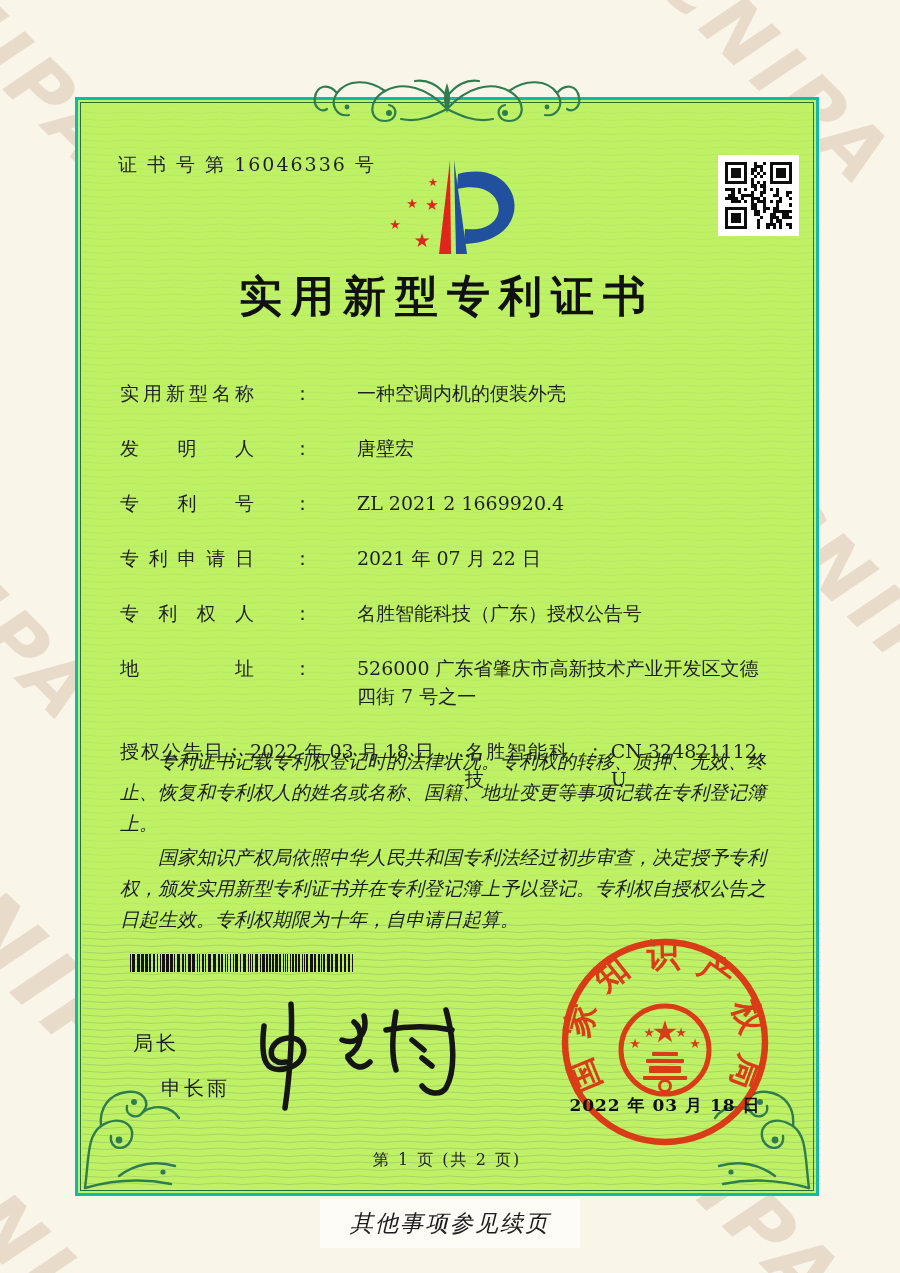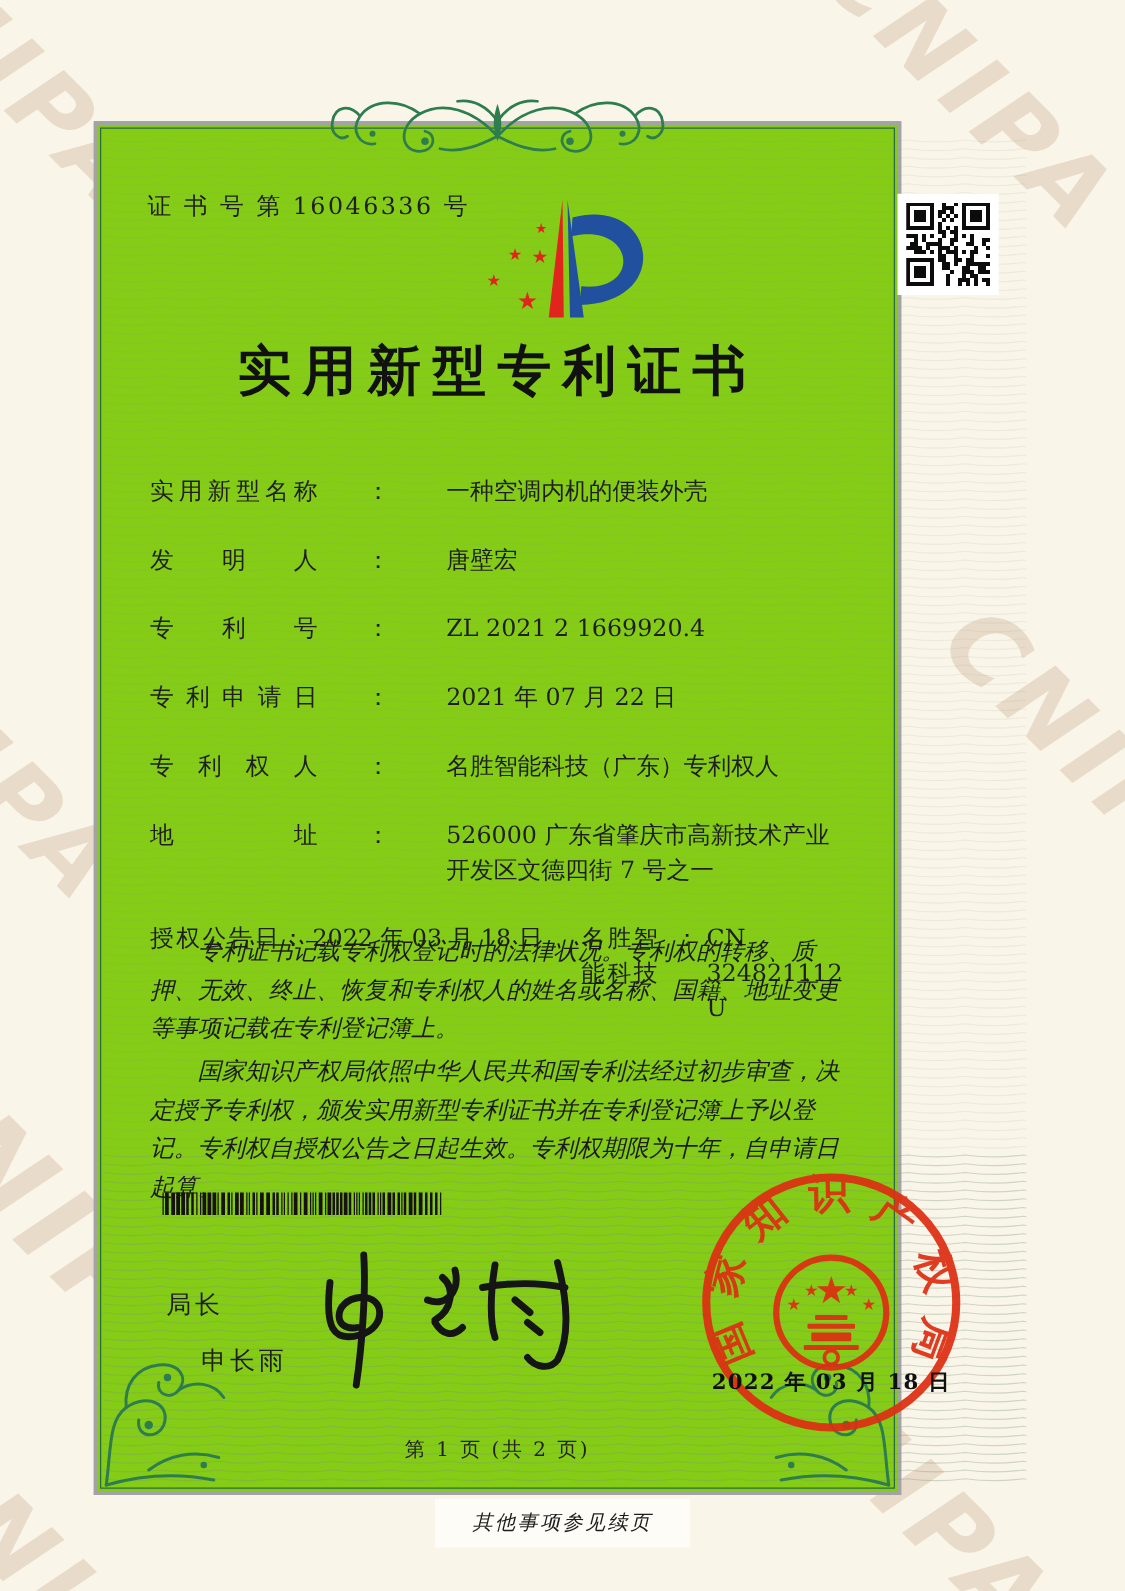--- a/index.html
+++ b/index.html
@@ -8,22 +8,22 @@
 
   
   .wm{position:absolute;font-family:"DejaVu Sans","Liberation Sans",sans-serif;
       font-weight:bold;font-style:italic;letter-spacing:7px;
       color:rgba(205,175,150,0.38);transform:rotate(45deg);transform-origin:left top;
       white-space:nowrap;pointer-events:none;}
   .wm.faint{color:rgba(200,178,150,0.20);}
   .wm.pink{color:rgba(225,170,160,0.30);}
 
   
-  .frame{position:absolute;left:75px;top:97px;width:646px;height:1099px;
-         border:3px solid #a3a3a3;background:#84cc16;box-sizing:border-box;}
+  .frame{position:absolute;left:75px;top:97px;width:744px;height:1099px;
+         border:3px solid #14b8a6;background:#bef264;box-sizing:border-box;}
   .frame-inner{position:absolute;inset:2px;border:1px solid #2a6b42;pointer-events:none;}
   .waves{position:absolute;inset:4px;width:739px;height:1085px;pointer-events:none;}
 
   .flourish-top{position:absolute;left:50%;top:-31px;transform:translateX(-50%);pointer-events:none;}
   .flourish-corner{position:absolute;bottom:1px;pointer-events:none;}
   .flourish-corner.left{left:1px;}
   .flourish-corner.right{right:1px;transform:scaleX(-1);}
 
   .cert-no{position:absolute;left:40px;top:52px;font-size:19px;letter-spacing:2px;color:#1f1f1f;}
   .logo{position:absolute;left:308px;top:48px;}
@@ -55,21 +55,21 @@
 
   .seal{position:absolute;left:477px;top:832px;width:220px;height:220px;}
   .seal svg{position:absolute;inset:0;opacity:.93;}
   .seal-date{position:absolute;left:0;top:162px;width:100%;text-align:center;
              font-size:17px;font-weight:bold;color:#101010;letter-spacing:1px;font-style:normal;}
 
   .page-footer{position:absolute;left:0;top:1050px;width:100%;text-align:center;
                font-size:16px;letter-spacing:2px;color:#222;}
 
   .cont-note{position:absolute;left:50%;top:1199px;transform:translateX(-50%);
-             background:#fdfcf6;padding:9px 30px;font-size:16px;font-style:italic;
+             background:#fdfcf6;padding:9px 30px;font-size:23px;font-style:italic;
              letter-spacing:2px;color:#1c1c1c;white-space:nowrap;}
 </style>
 </head>
 <body>
 
 <div class="page">
 
   <span class="wm" style="left:-70px;top:-85px;font-size:78px;">CNIPA</span>
   <span class="wm" style="left:702px;top:-68px;font-size:78px;">CNIPA</span>
   <span class="wm pink" style="left:250px;top:88px;font-size:70px;">CNIPA</span>
@@ -537,21 +537,21 @@
         <span class="fvalue">ZL 2021 2 1669920.4</span>
       </div>
       <div class="frow">
         <span class="flabel">专利申请日</span>
           <span class="fcolon">：</span>
         <span class="fvalue">2021 年 07 月 22 日</span>
       </div>
       <div class="frow">
         <span class="flabel">专利权人</span>
           <span class="fcolon">：</span>
-        <span class="fvalue">名胜智能科技（广东）专利权人</span>
+        <span class="fvalue">名胜智能科技（广东）授权公告号</span>
       </div>
       <div class="frow">
         <span class="flabel">地址</span>
           <span class="fcolon">：</span>
         <span class="fvalue">526000 广东省肇庆市高新技术产业开发区文德四街 7 号之一</span>
       </div>
       <div class="grant-row">
         <span class="grant-left">
           <span class="glabel">授权公告日</span>
             <span class="fcolon">：</span>

